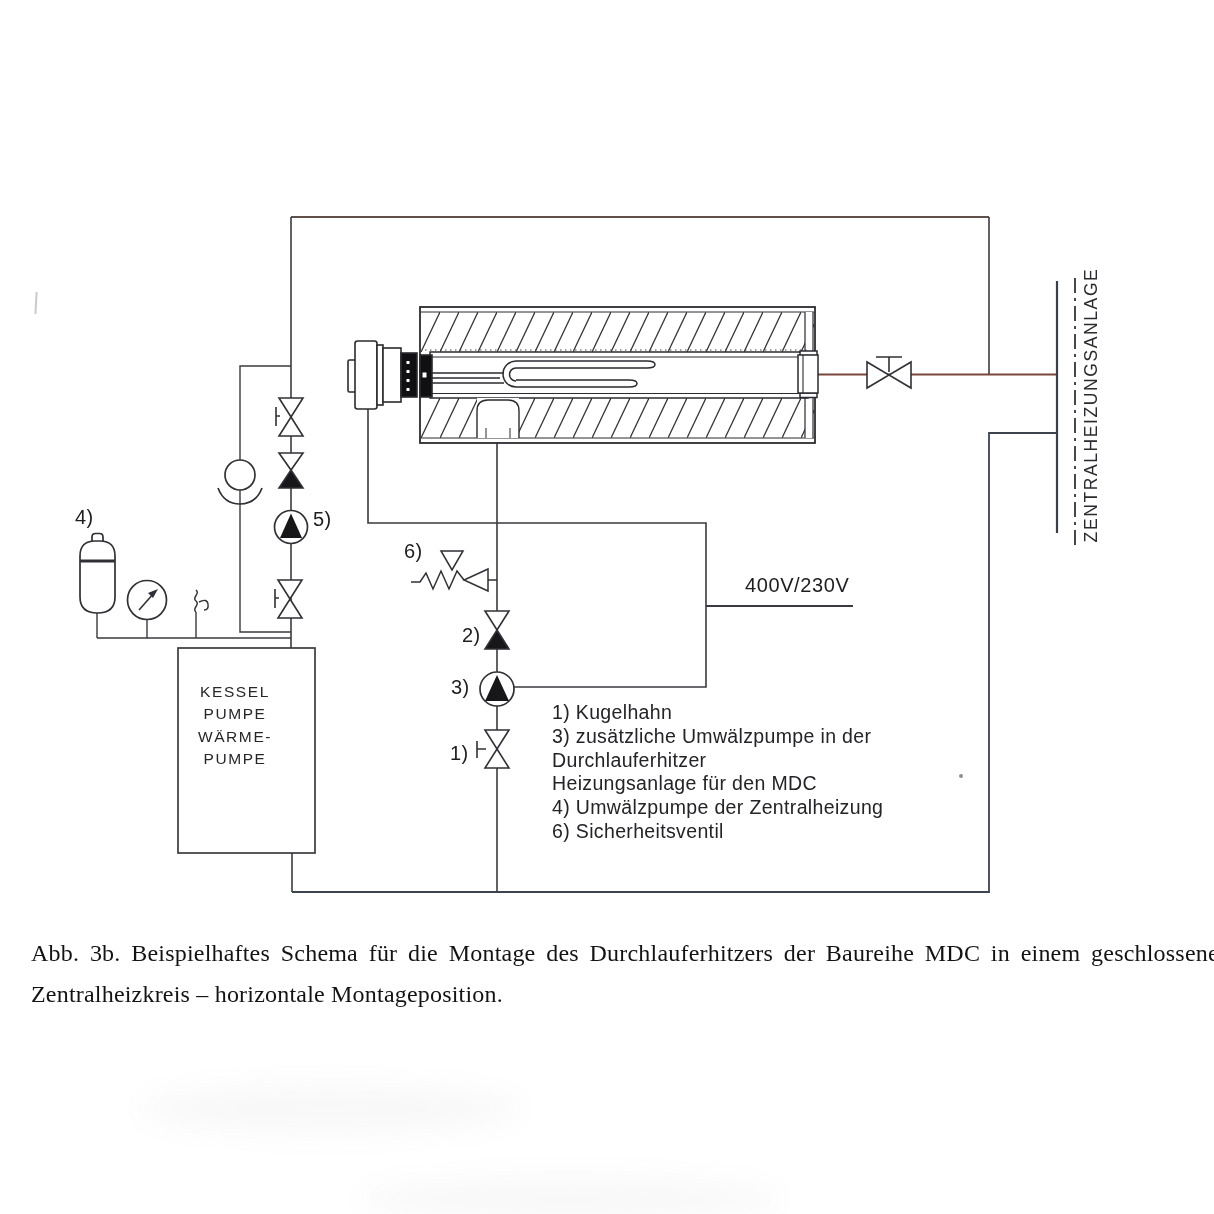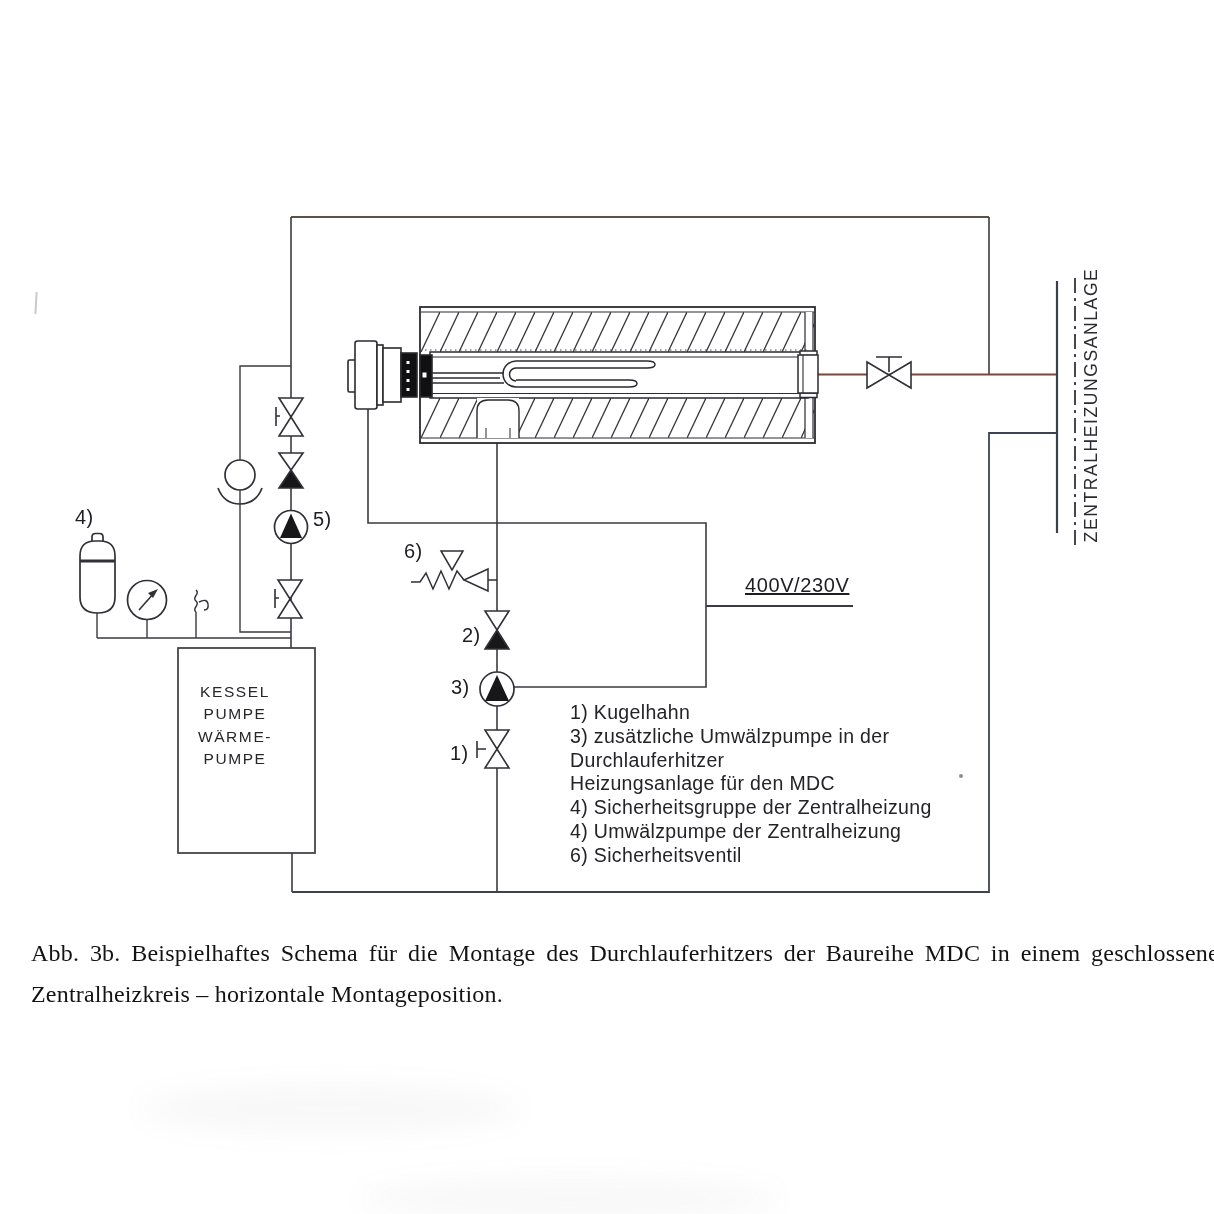--- a/index.html
+++ b/index.html
@@ -1,22 +1,22 @@
 <!DOCTYPE html>
 <html><head>
 <meta charset="utf-8">
 <style>
   html,body{margin:0;padding:0;background:#ffffff;}
   #stage{position:relative;width:1214px;height:1214px;background:#ffffff;overflow:hidden;
          font-family:"Liberation Sans",sans-serif;}
   #diagram-svg{position:absolute;left:0;top:0;}
   .lbl{position:absolute;color:#1d1d22;white-space:nowrap;}
   .callout{font-size:20px;letter-spacing:.5px;}
-  .power{font-size:20px;letter-spacing:.6px;text-decoration:underline;}
-  .legend{position:absolute;left:570px;top:701px;}
+  .power{font-size:20px;letter-spacing:.6px;}
+  .legend{position:absolute;left:552px;top:701px;}
   .legend-line{font-size:19.5px;line-height:23.8px;letter-spacing:.35px;color:#232328;}
   .boiler-text{position:absolute;left:178px;top:681px;width:114px;text-align:center;}
   .boiler-line{font-size:15.5px;line-height:22.3px;letter-spacing:1.6px;color:#26262b;}
   .zha{position:absolute;left:1091px;top:405px;transform:translate(-50%,-50%) rotate(-90deg);
        font-size:17.5px;letter-spacing:1.6px;color:#2a2a30;}
   .caption{position:absolute;left:8px;top:933px;width:1200px;
            font-family:"Liberation Serif",serif;font-size:24px;line-height:41px;
            color:#131313;text-align:justify;letter-spacing:.2px;margin-left:23px;}
   .artifact-dot{position:absolute;left:959px;top:774px;width:4px;height:4px;border-radius:50%;
                 background:#6a6a6a;opacity:.75;}
@@ -206,21 +206,20 @@
     <div class="boiler-line">PUMPE</div>
     <div class="boiler-line">WÄRME-</div>
     <div class="boiler-line">PUMPE</div>
   </div>
 
   <div class="legend">
     <div class="legend-line">1) Kugelhahn</div>
     <div class="legend-line">3) zusätzliche Umwälzpumpe in der</div>
     <div class="legend-line">Durchlauferhitzer</div>
     <div class="legend-line">Heizungsanlage für den MDC</div>
-    <div class="legend-line">4) Sicherheitsgruppe der Zentralheizung</div>
     <div class="legend-line">4) Umwälzpumpe der Zentralheizung</div>
     <div class="legend-line">6) Sicherheitsventil</div>
   </div>
 
   <div class="caption">Abb. 3b. Beispielhaftes Schema für die Montage des Durchlauferhitzers der Baureihe MDC in einem geschlossenen Zentralheizkreis – horizontale Montageposition.</div>
 
   <div class="artifact-dot"></div>
   <div class="artifact-tick"></div>
   <div class="smudge a"></div>
   <div class="smudge b"></div>

